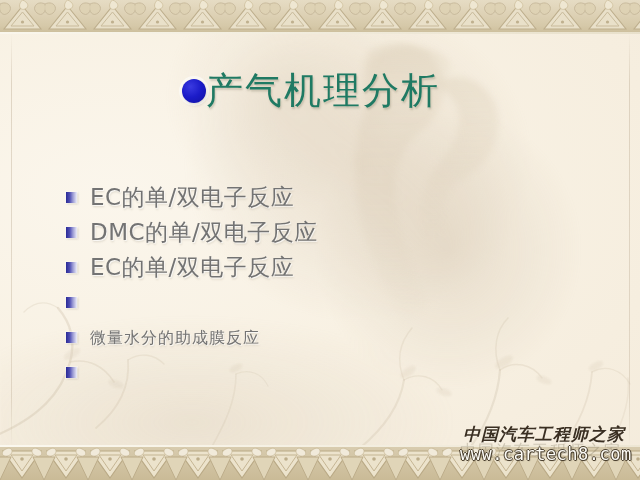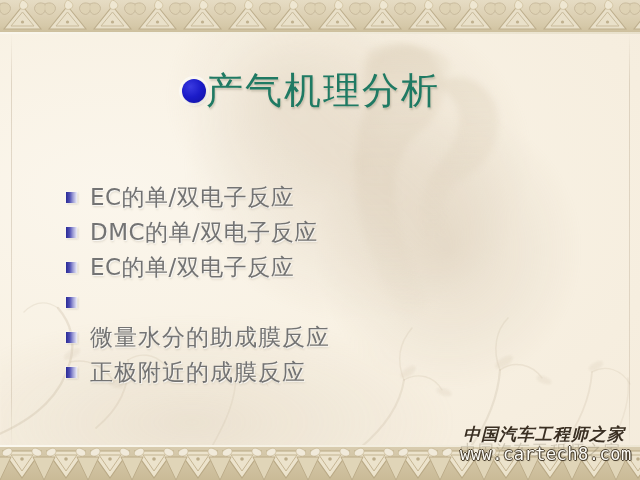--- a/index.html
+++ b/index.html
@@ -138,21 +138,21 @@
     font-family: "DejaVu Sans", "Liberation Sans", sans-serif;
     font-size: 23px;
     line-height: 1;
     color: #737373;
     letter-spacing: 0.5px;
     white-space: nowrap;
     text-shadow: 1px 1px 1px rgba(255,255,255,0.85), 1px 2px 2px rgba(150,140,115,0.30);
   }
   .bullet-item.wide .bullet-label {
     font-family: "DejaVu Serif", "Liberation Serif", serif;
-    font-size: 23px;
+    font-size: 16px;
     letter-spacing: 1px;
   }
 
   
   .watermark {
     position: absolute;
     right: 12px;
     top: 424px;
     width: 168px;
     text-align: center;
@@ -310,21 +310,20 @@
     </div>
     <div class="bullet-item">
       <span class="bullet-marker"></span>
     </div>
     <div class="bullet-item wide">
       <span class="bullet-marker"></span>
       <span class="bullet-label">微量水分的助成膜反应</span>
     </div>
     <div class="bullet-item wide">
       <span class="bullet-marker"></span>
-      <span class="bullet-label">正极附近的成膜反应</span>
     </div>
   </div>
 
   <div class="wm-ghost">中国汽车工程师之家</div>
   <div class="watermark">
     <div class="wm-cn">中国汽车工程师之家</div>
     <div class="wm-url">www.cartech8.com</div>
   </div>
 
 </div>

